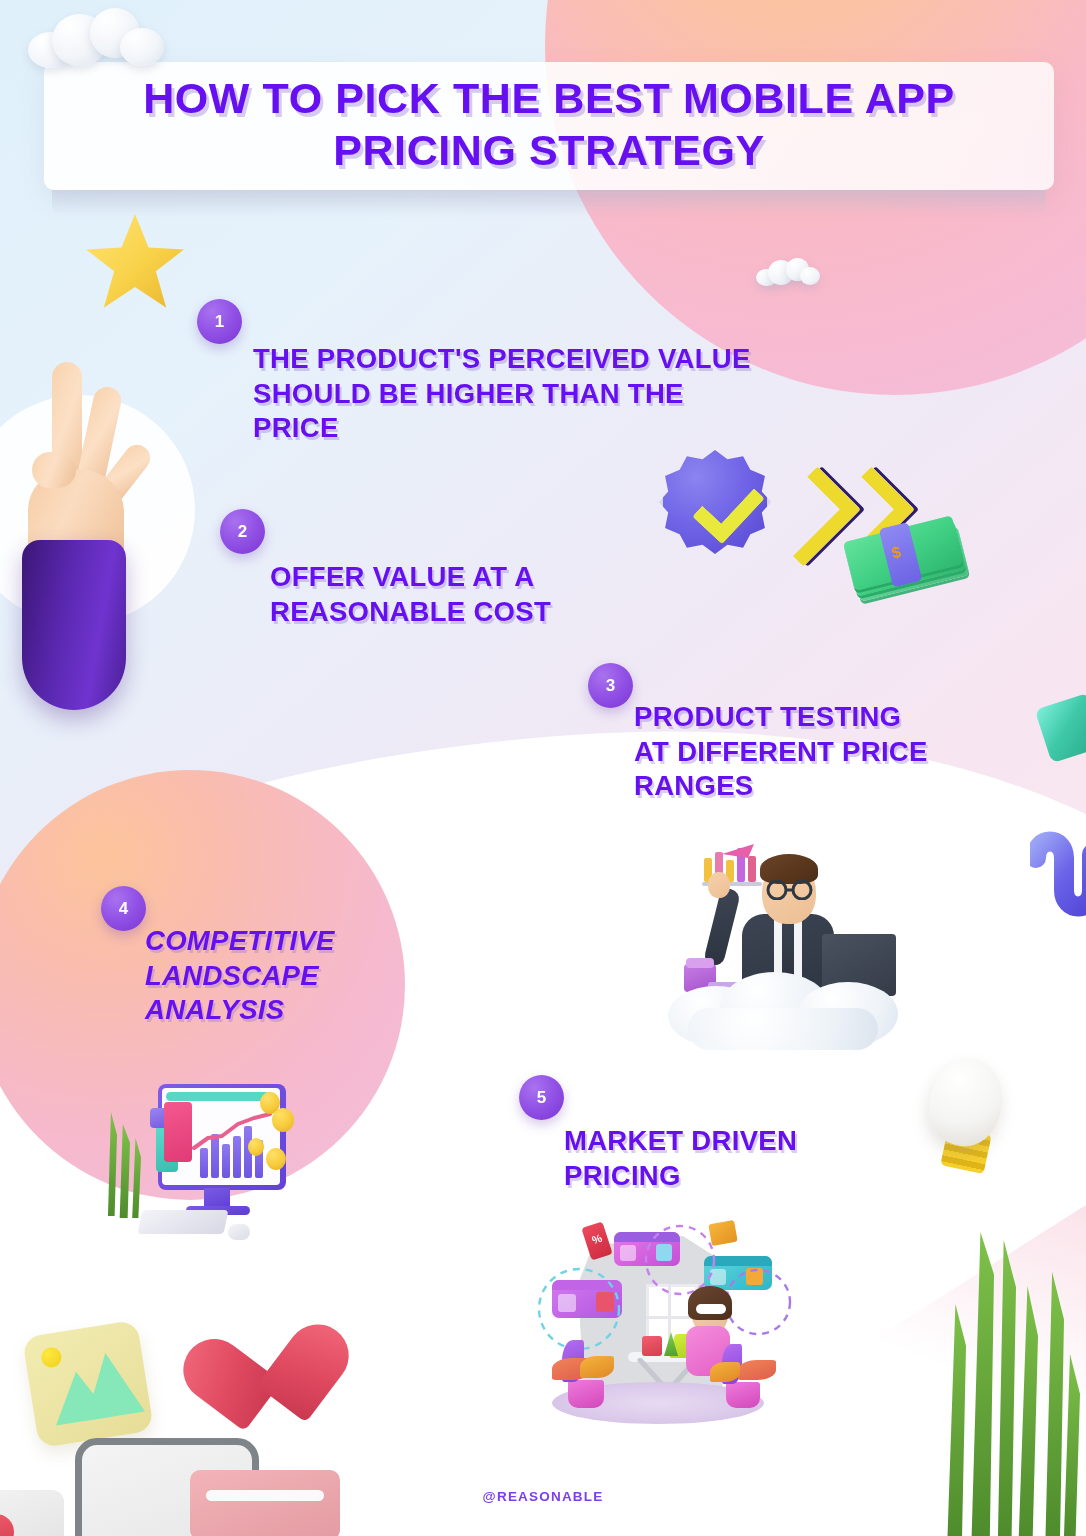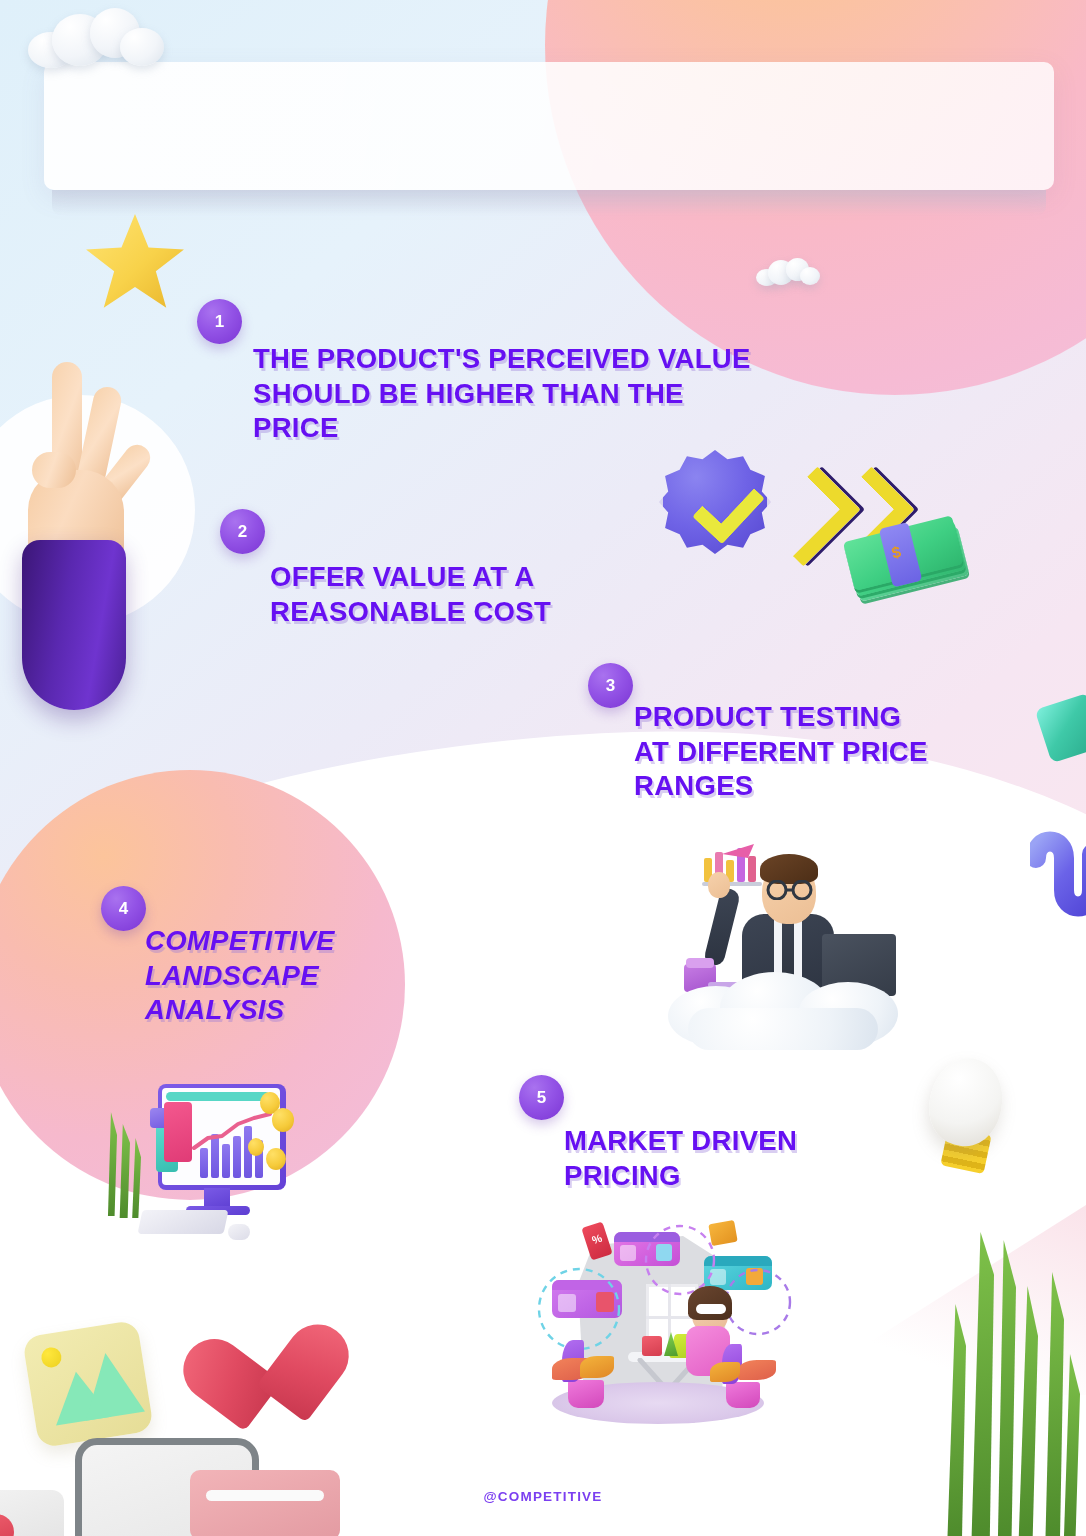--- a/index.html
+++ b/index.html
@@ -184,20 +184,24 @@
 
   <div class="blob blob-peach"></div>
   <div class="blob blob-white-sm"></div>
   <div class="white-sweep"></div>
   <div class="blob blob-pink-lg"></div>
   <div class="bottom-white"></div>
   <div class="bottom-fade-r"></div>
 
   <div class="title-shadow"></div>
   <div class="title-card"></div>
+  <div class="title">
+    <div>HOW TO PICK THE BEST MOBILE APP</div>
+    <div>PRICING STRATEGY</div>
+  </div>
 
 
   <div class="deco" style="left:28px;top:8px;width:140px;height:62px;">
     <div class="cloud" style="width:140px;height:62px;">
       <i style="left:0;top:24px;width:46px;height:36px;"></i>
       <i style="left:24px;top:6px;width:56px;height:52px;"></i>
       <i style="left:62px;top:0px;width:50px;height:50px;"></i>
       <i style="left:92px;top:20px;width:44px;height:38px;"></i>
     </div>
   </div>
@@ -466,15 +470,15 @@
   <div class="item it4">
     <div class="badge">4</div>
     <div class="itext">COMPETITIVE LANDSCAPE ANALYSIS</div>
   </div>
 
   <div class="item it5">
     <div class="badge">5</div>
     <div class="itext">MARKET DRIVEN PRICING</div>
   </div>
 
-  <div class="footer">@COMPETITIVE</div>
+  <div class="footer">@REASONABLE</div>
 
 </div>
 
 </body></html>

